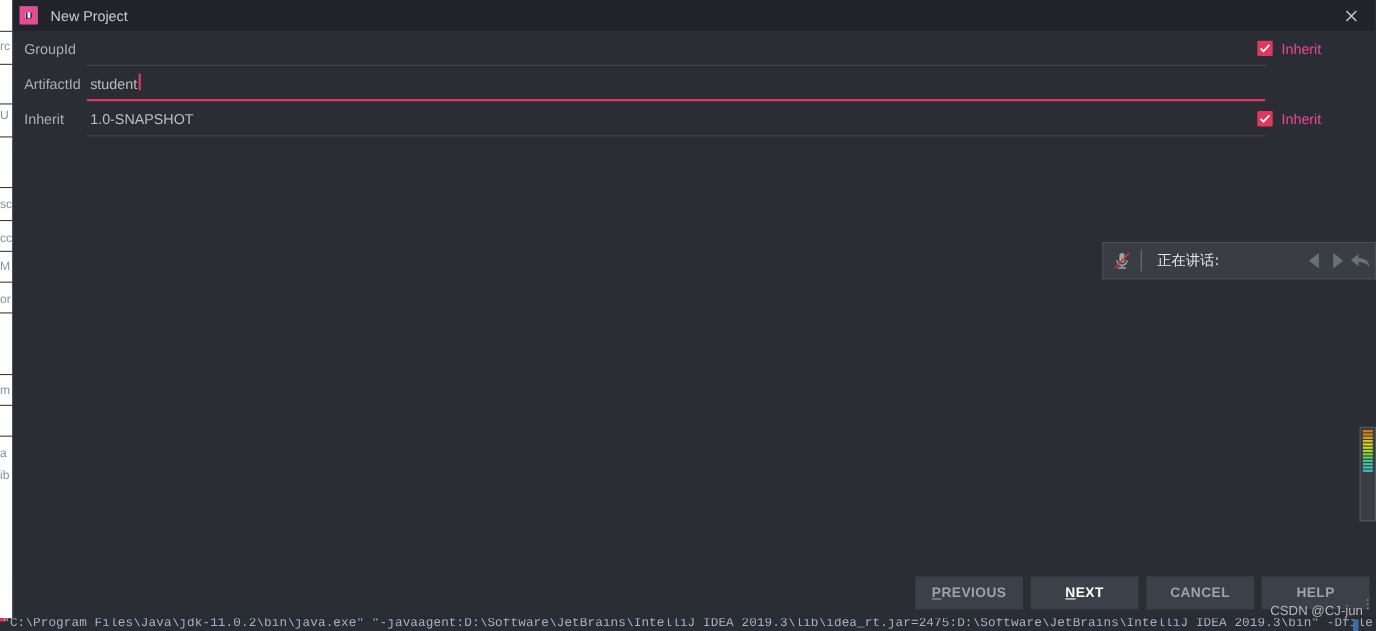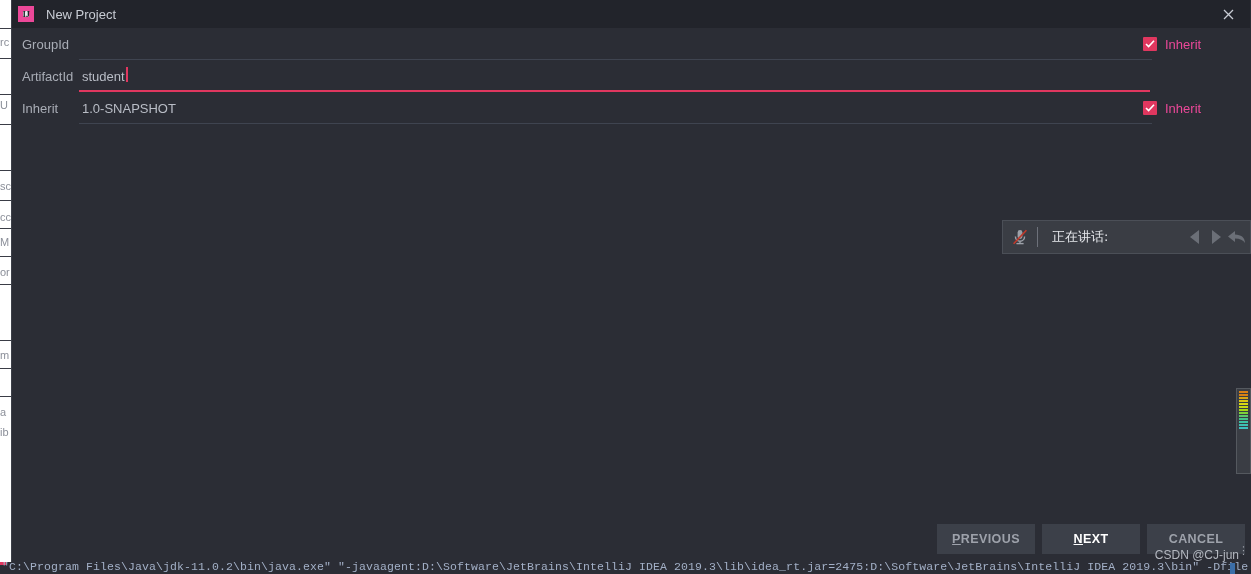--- a/index.html
+++ b/index.html
@@ -454,20 +454,21 @@
   <div id="buttonbar">
     <button class="dlg-btn">
       <span class="mn">P</span>
         <span>REVIOUS</span>
     </button>
     <button class="dlg-btn focused">
       <span class="mn">N</span>
         <span>EXT</span>
     </button>
     <button class="dlg-btn">CANCEL</button>
+    <button class="dlg-btn">HELP</button>
   </div>
 
 </div>
 
 <div id="right-strip"></div>
 
 <div id="speech-overlay">
   <div id="mic-icon">
     <svg width="20" height="20" viewBox="0 0 20 20" aria-hidden="true">
       <rect x="7.6" y="3" width="4.8" height="9" rx="2.4" fill="#9da1a9"></rect>

